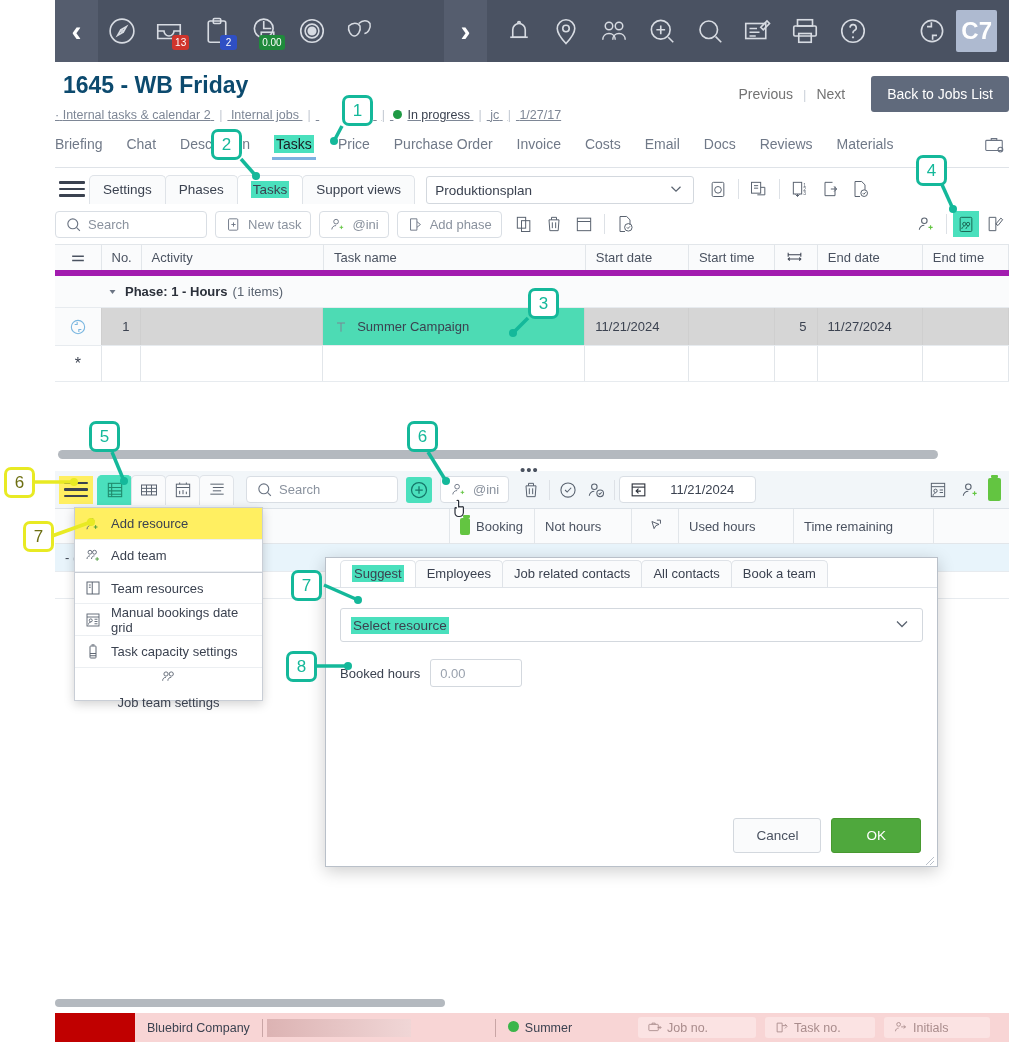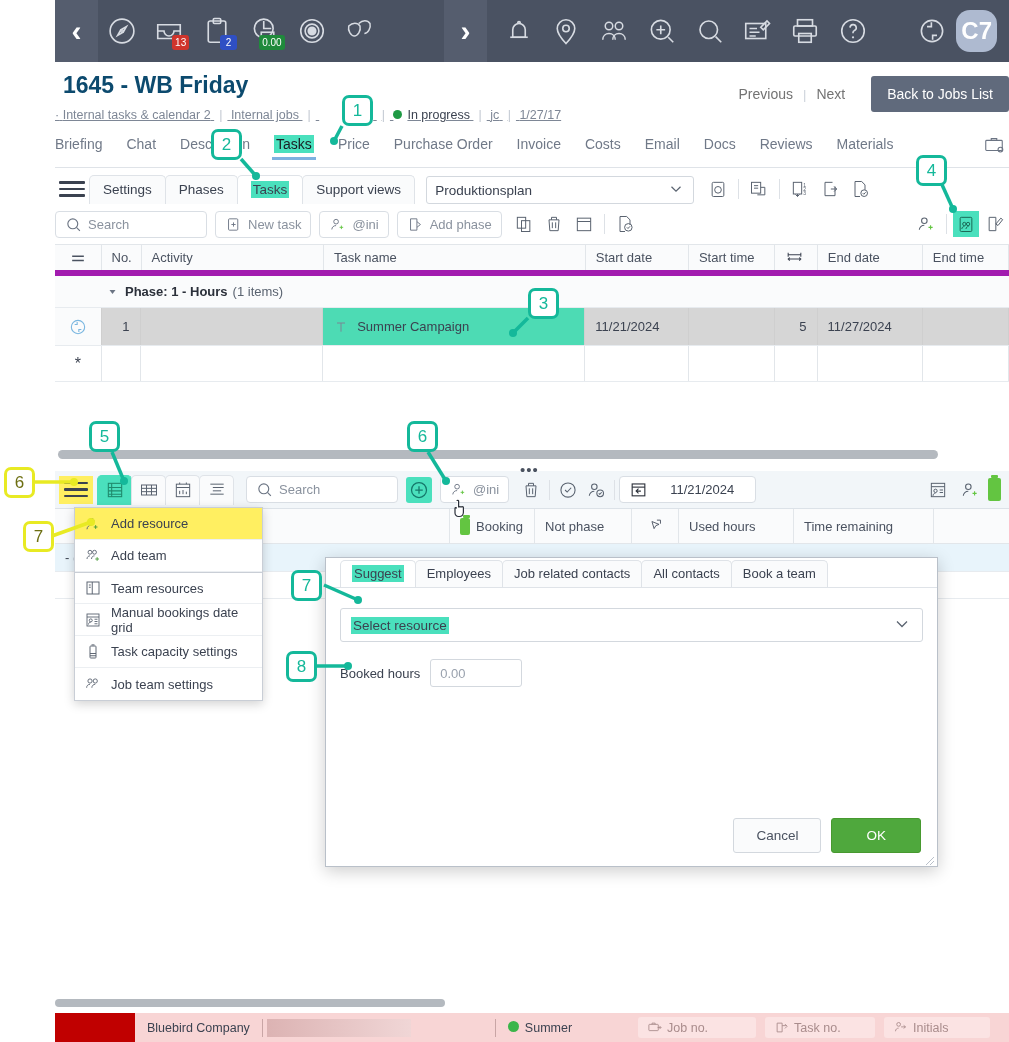--- a/index.html
+++ b/index.html
@@ -29,21 +29,21 @@
   #topbar .tb-icon svg { width:30px; height:30px; }
   .badge {
     position:absolute; bottom:12px; right:4px; min-width:17px; height:15px;
     border-radius:3px; color:#fff; font-size:10px; line-height:15px;
     text-align:center; padding:0 3px; font-family:"Liberation Sans", sans-serif;
   }
   .badge.red   { background:#d0342c; }
   .badge.blue  { background:#2f4fc4; }
   .badge.green { background:#1f8a3b; }
   #c7logo {
-    width:42px; height:42px; border-radius:14px; background:#aebad0;
+    width:42px; height:42px; border-radius:2px; background:#aebad0;
     color:#fff; font-size:24px; font-weight:bold;
     display:flex; align-items:center; justify-content:center;
     margin-left:auto; margin-right:12px;
   }
 
   
   #jobheader { position:absolute; left:55px; top:62px; width:954px; height:72px; background:#fff; }
   #jobtitle { position:absolute; left:8px; top:10px; font-size:23px; font-weight:bold; color:#0c4a6e; }
   #jobmeta  { position:absolute; left:0; top:46px; font-size:12.5px; color:#7e8796; white-space:nowrap;text-decoration:underline; }
   #jobmeta .sep { color:#c3c9d2; padding:0 5px; }
@@ -167,21 +167,21 @@
   
   #ctxmenu {
     position:absolute; left:74px; top:507px; width:189px;
     background:#fff; border:1px solid #c9ced6; box-shadow:0 3px 10px rgba(0,0,0,.18);
     z-index:40;
   }
   #ctxmenu .mi {
     display:flex; align-items:center; gap:9px; height:32px; padding:0 9px;
     font-size:13px; color:#3b4250; border-bottom:1px solid #eceff2;
   }
-  #ctxmenu .mi:last-child { border-bottom:none; }
+  #ctxmenu .mi:last-child { border-bottom:none;flex-direction:column; }
   #ctxmenu .mi.hl { background:#ffef61; }
   #ctxmenu .mi.group-top { border-top:1px solid #c9ced6; }
   #ctxmenu .mi svg { width:18px; height:18px; color:#5a6370; flex:none; }
 
   
   #modal {
     position:absolute; left:325px; top:557px; width:613px; height:310px;
     background:#fff; border:1px solid #b9c0c9; box-shadow:0 4px 16px rgba(0,0,0,.20); z-index:60;
   }
   #modal .mhead { height:38px; display:flex; align-items:center; padding:0 14px; font-size:14px; font-weight:bold; color:#1b1f26; }
@@ -739,21 +739,21 @@
 </div>
 
 <div id="resgrid">
   <div class="rhead">
     <div class="rcell" style="width:190px"></div>
     <div class="rcell" style="width:205px"></div>
     <div class="rcell" style="width:85px">
       <span class="battery" style="width:10px;height:17px"></span>
       <span>Booking</span>
     </div>
-    <div class="rcell" style="width:97px">Not phase</div>
+    <div class="rcell" style="width:97px">Not hours</div>
     <div class="rcell" style="width:47px;justify-content:center">
       <svg viewBox="0 0 24 24" width="17" height="17" fill="none" stroke="#4a5260" stroke-width="1.3">
           <path d="M7 5l10 4-4.5 1.8L10 15z"></path>
           <path d="M14 3h5v5"></path>
         </svg>
     </div>
     <div class="rcell" style="width:115px">Used hours</div>
     <div class="rcell" style="width:140px">Time remaining</div>
   </div>
   <div class="rrow">

